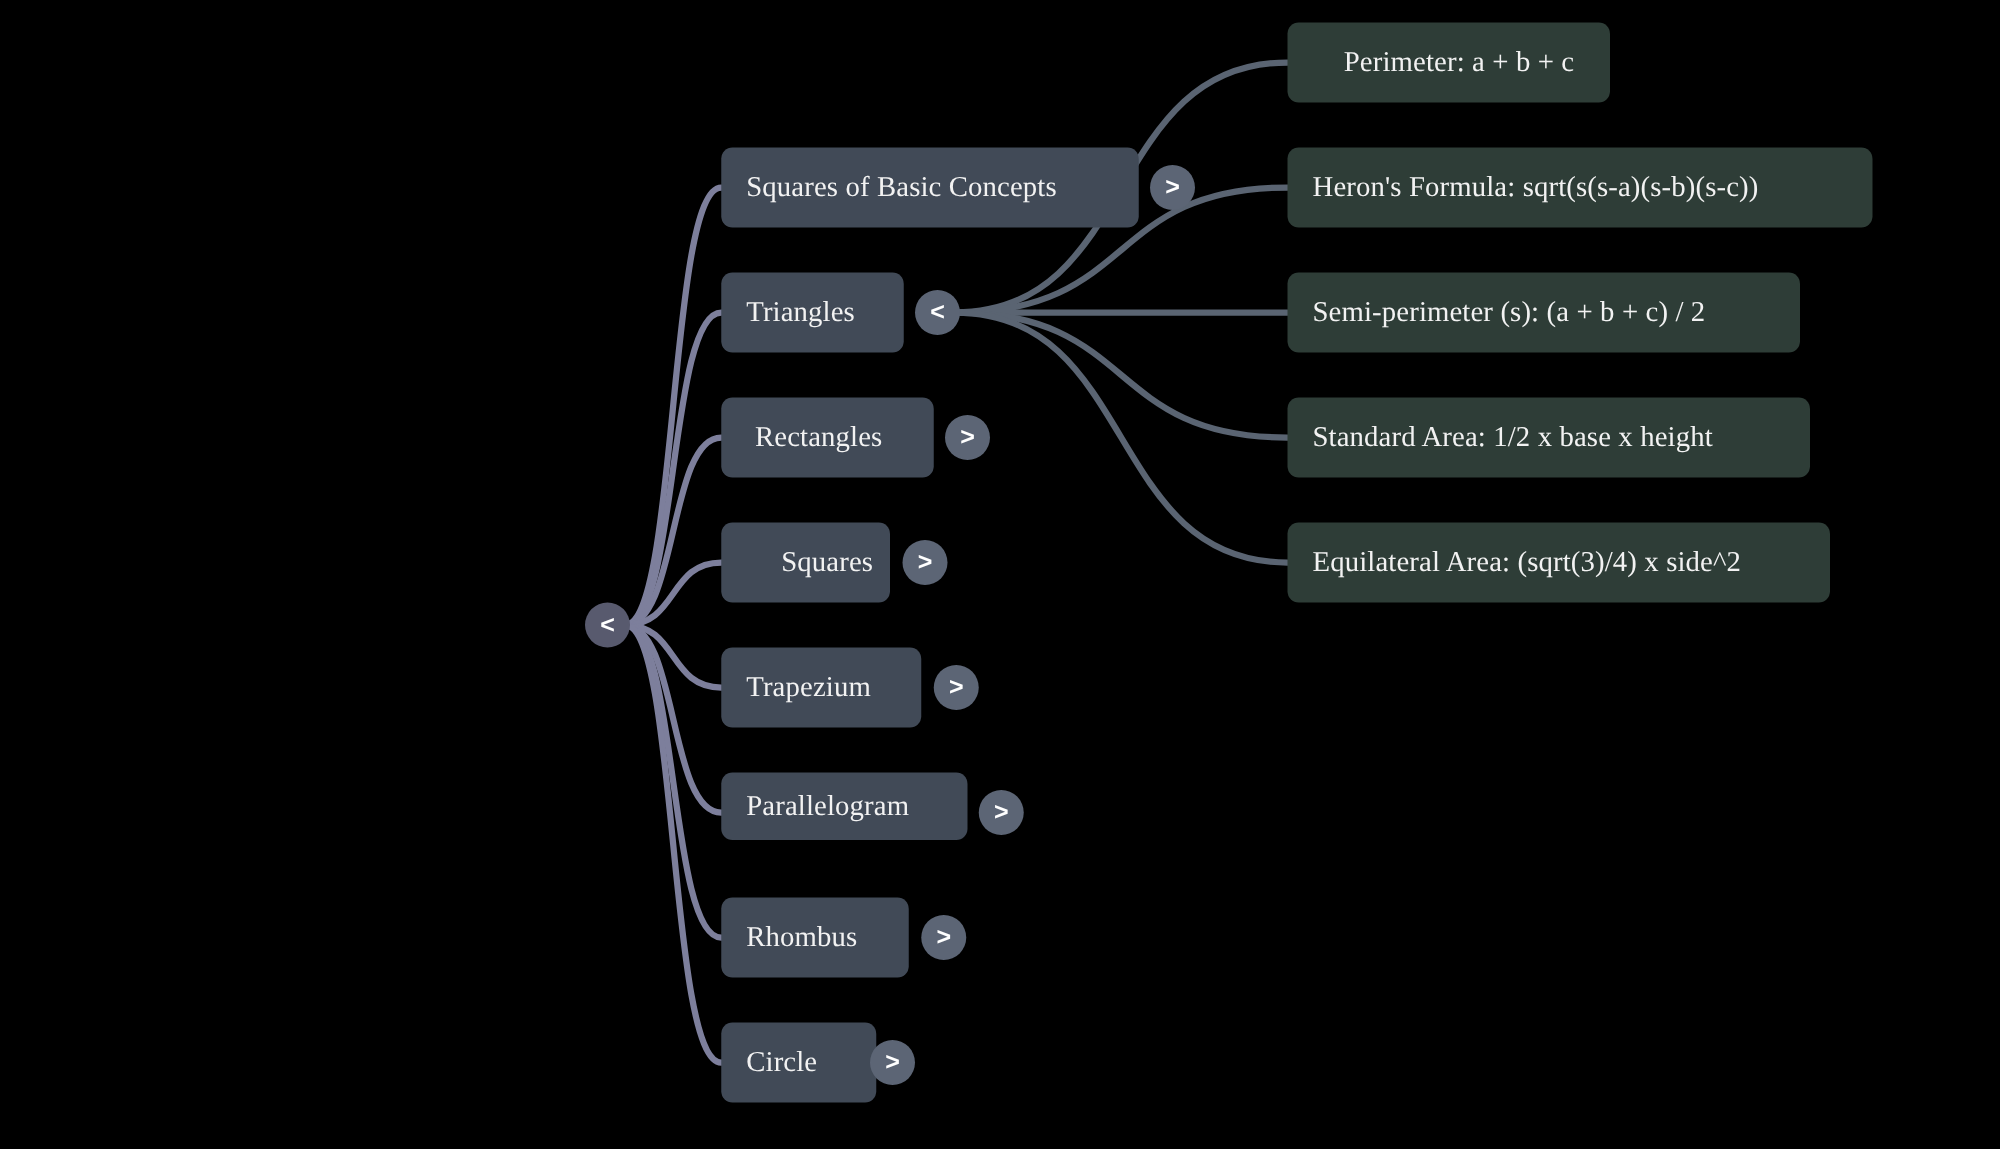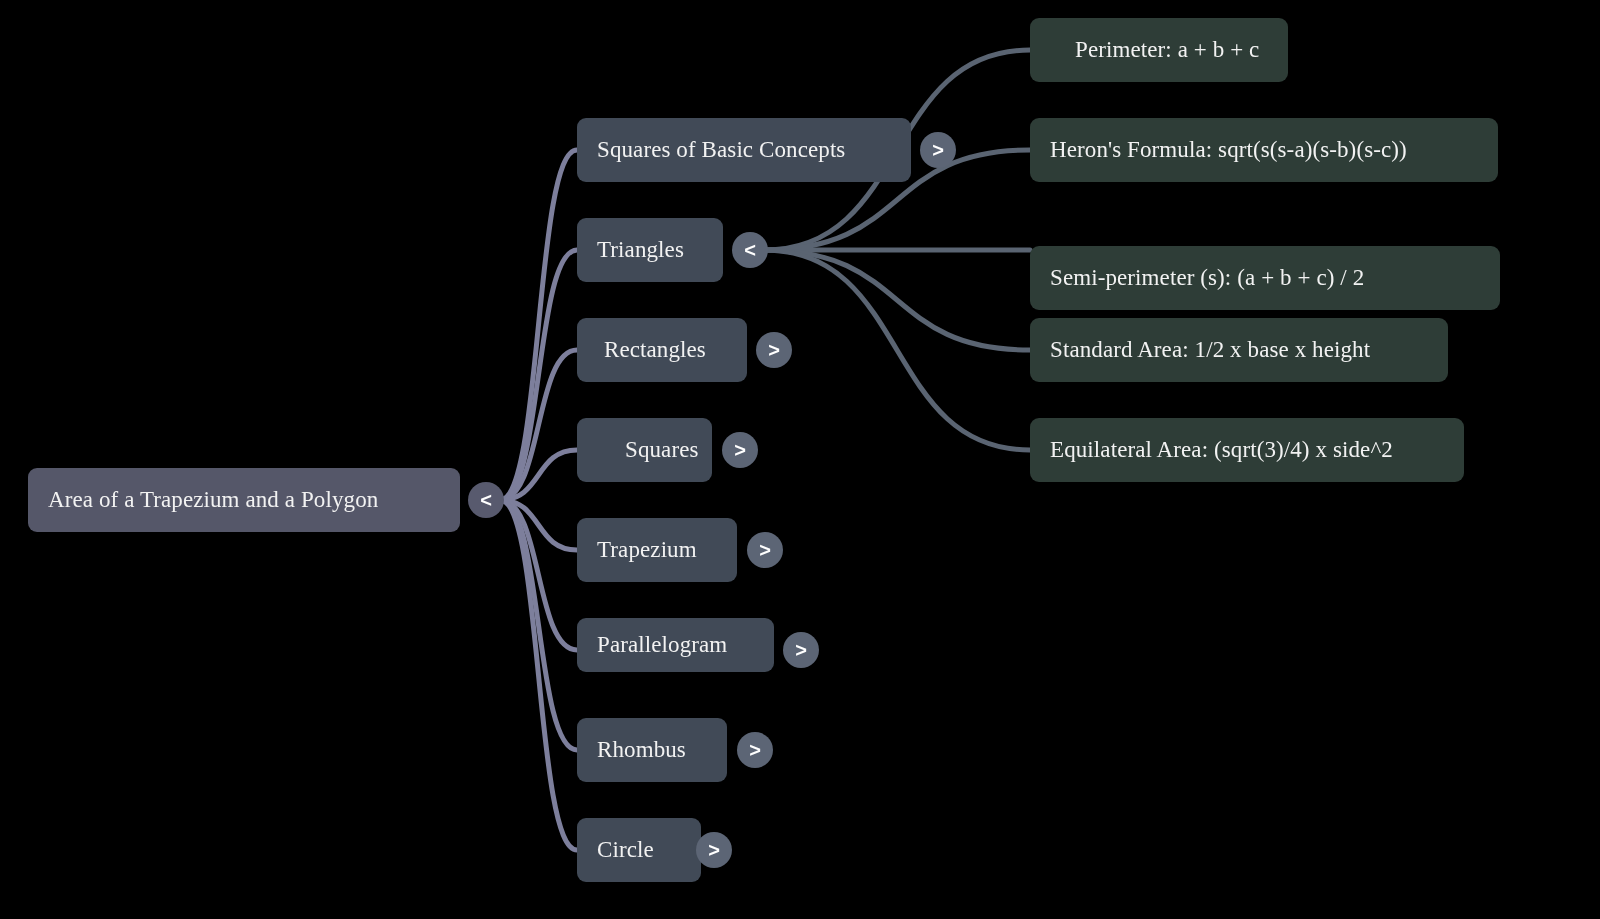--- a/index.html
+++ b/index.html
@@ -83,23 +83,20 @@
       </g>
     <g id="branch-edges" fill="none" stroke="#5a6472" stroke-width="5" stroke-linecap="round">
         <path d="M764,250 C910.3,250 883.7,50 1030,50"></path>
         <path d="M764,250 C910.3,250 883.7,150 1030,150"></path>
         <path d="M764,250 C910.3,250 883.7,250 1030,250"></path>
         <path d="M764,250 C910.3,250 883.7,350 1030,350"></path>
         <path d="M764,250 C910.3,250 883.7,450 1030,450"></path>
       </g>
   </svg>
 
-  <div class="node node-root" style="left: 28px; top: 468px; width: 432px; height: 64px;">
-    <span>Area of a Trapezium and a Polygon</span>
-  </div>
 
   <div class="badge badge-root" style="left: 468px; top: 482px;">
     <span>&lt;</span>
   </div>
 
   <div id="branch-layer">
       <div class="node node-branch" style="left: 577px; top: 118px; width: 334px; height: 64px;">
         <span>Squares of Basic Concepts</span>
       </div>
       <div class="badge" style="left: 920px; top: 132px;">
@@ -148,21 +145,21 @@
         <span>&gt;</span>
       </div>
     </div>
   <div id="leaf-layer">
       <div class="node node-leaf" style="left: 1030px; top: 18px; width: 258px; height: 64px; padding-left: 45px;">
         <span>Perimeter: a + b + c</span>
       </div>
       <div class="node node-leaf" style="left: 1030px; top: 118px; width: 468px; height: 64px;">
         <span>Heron's Formula: sqrt(s(s-a)(s-b)(s-c))</span>
       </div>
-      <div class="node node-leaf" style="left: 1030px; top: 218px; width: 470px; height: 64px; margin-top: 28px;">
+      <div class="node node-leaf" style="left: 1030px; top: 218px; width: 410px; height: 64px;">
         <span>Semi-perimeter (s): (a + b + c) / 2</span>
       </div>
       <div class="node node-leaf" style="left: 1030px; top: 318px; width: 418px; height: 64px;">
         <span>Standard Area: 1/2 x base x height</span>
       </div>
       <div class="node node-leaf" style="left: 1030px; top: 418px; width: 434px; height: 64px;">
         <span>Equilateral Area: (sqrt(3)/4) x side^2</span>
       </div>
     </div>
 

